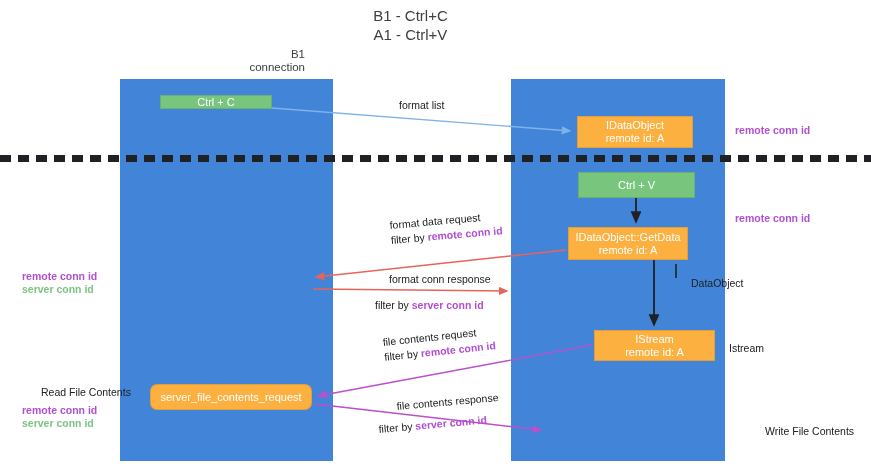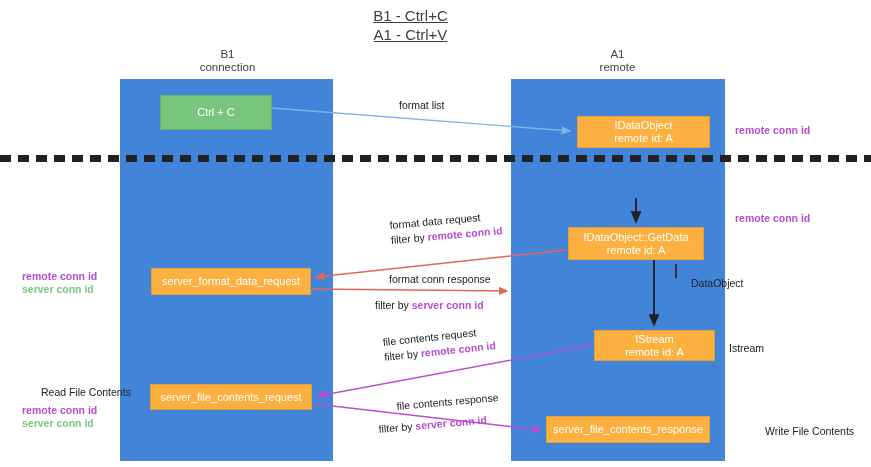--- a/index.html
+++ b/index.html
@@ -15,47 +15,46 @@
   
   .lane{position:absolute;background:#4285d8;}
   #lane-b1{left:120px;top:79px;width:213px;height:382px;}
   #lane-a1{left:511px;top:79px;width:214px;height:382px;}
 
   
   #title{
     position:absolute;left:0;top:6px;width:821px;
     text-align:center;font-size:15px;color:#3c4043;line-height:19px;
     white-space:pre-line;
-    text-decoration:underline;
   }
   .lane-head{
-    position:absolute;text-align:center;font-size:11.5px;
+    position:absolute;text-align:right;font-size:11.5px;
     color:#3c4043;line-height:13px;white-space:pre-line;
   }
   #head-b1{left:150px;top:48px;width:155px;}
   #head-a1{left:540px;top:48px;width:155px;}
 
   
   .box{
     position:absolute;box-sizing:border-box;
     display:flex;align-items:center;justify-content:center;
     text-align:center;color:#ffffff;font-size:11px;line-height:13px;
     white-space:pre-line;border:1px solid rgba(0,0,0,.10);
   }
   .box.green{background:#78c57e;}
   .box.orange{background:#fbb040;}
 
-  #box-ctrlc{left:160px;top:95px;width:112px;height:35px;}
-  #box-idataobject{left:577px;top:116px;width:133px;height:32px;}
+  #box-ctrlc{left:160px;top:95px;width:112px;height:14px;}
+  #box-idataobject{left:577px;top:116px;width:116px;height:32px;}
   #box-ctrlv{left:578px;top:172px;width:117px;height:26px;}
-  #box-getdata{left:568px;top:227px;width:136px;height:33px;}
+  #box-getdata{left:568px;top:227px;width:120px;height:33px;}
   #box-sfdreq{left:151px;top:268px;width:160px;height:27px;}
   #box-sfdres{left:512px;top:278px;width:156px;height:27px;}
   #box-istream{left:594px;top:330px;width:121px;height:31px;}
-  #box-sfcreq{left:150px;top:384px;width:162px;height:26px;}
+  #box-sfcreq{left:150px;top:384px;width:162px;height:26px;border-radius:7px;}
   #box-sfcres{left:546px;top:416px;width:164px;height:27px;}
 
   
   #divider{
     position:absolute;left:0px;top:155px;width:871px;height:7px;
   }
 
   
   .elabel{
     position:absolute;font-size:10.5px;color:#202124;
@@ -118,33 +117,30 @@
 
   <svg id="divider" viewBox="0 0 871 7" preserveAspectRatio="none">
     <line x1="0" y1="3.5" x2="871" y2="3.5" stroke="#202124" stroke-width="7" stroke-dasharray="11 7"></line>
   </svg>
 
   <div id="title">B1 - Ctrl+C
 A1 - Ctrl+V</div>
 
   <div class="lane-head" id="head-b1">B1
 connection</div>
-  <div class="lane-head" id="head-a1">A1
-remote</div>
 
   <div class="box green" id="box-ctrlc">Ctrl + C</div>
   <div class="box orange" id="box-idataobject">IDataObject
 remote id: A</div>
+  <div class="box green" id="box-ctrlv">Ctrl + V</div>
   <div class="box orange" id="box-getdata">IDataObject::GetData
 remote id: A</div>
-  <div class="box orange" id="box-sfdreq">server_format_data_request</div>
   <div class="box orange" id="box-istream">IStream
 remote id: A</div>
   <div class="box orange" id="box-sfcreq">server_file_contents_request</div>
-  <div class="box orange" id="box-sfcres">server_file_contents_response</div>
 
   <div class="elabel" style="left:399px;top:98px;">format list</div>
 
   <div class="elabel" style="left:389px;top:218px;transform:rotate(-5deg);transform-origin:left top;">
     <span class="rot">format data request</span>
     <span class="rot"><span>filter by </span><span class="purple">remote conn id</span></span>
   </div>
 
   <div class="elabel" style="left:389px;top:272px;">
     <span class="rot">format conn response</span>

